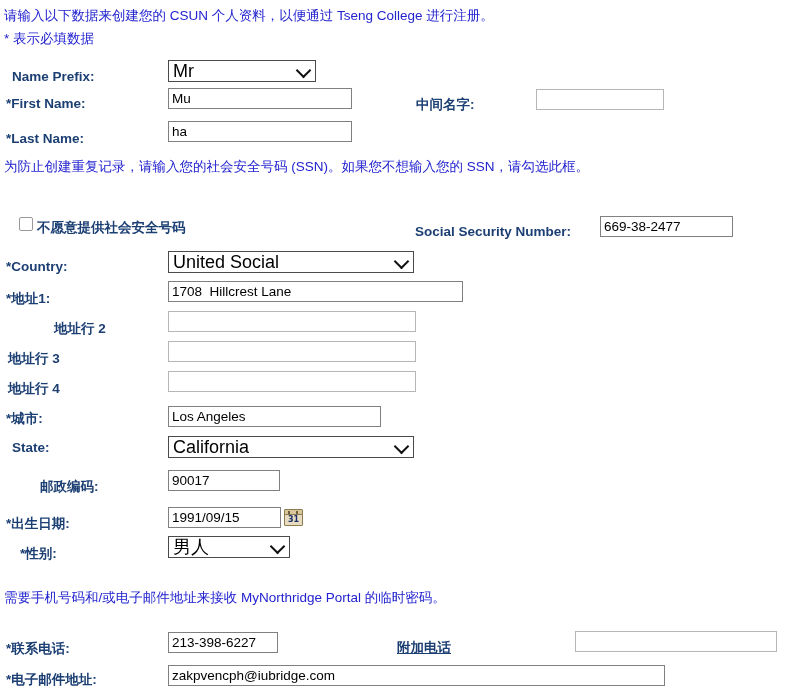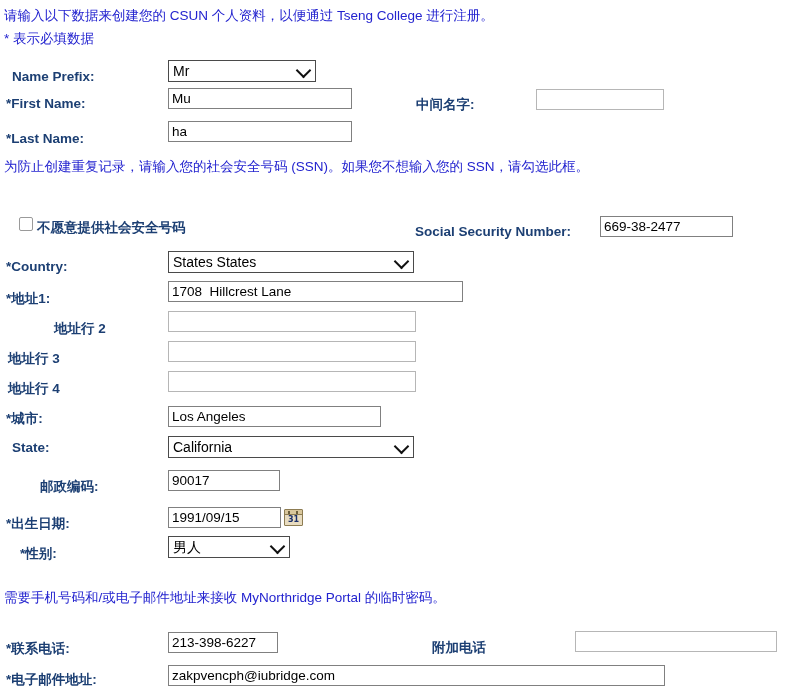--- a/index.html
+++ b/index.html
@@ -57,21 +57,21 @@
   .field.empty { border-color: #b6b6b6; }
 
   
   .select {
     position: absolute;
     box-sizing: border-box;
     height: 22px;
     background: #ffffff;
     border: 1px solid #4a4a4a;
     font-family: "Liberation Sans", "DejaVu Sans", sans-serif;
-    font-size: 14px;
+    font-size: 18px;
     color: #000000;
     padding: 0 22px 0 4px;
     line-height: 20px;
     white-space: nowrap;
     overflow: hidden;
   }
   .select .chev {
     position: absolute;
     right: 6px;
     top: 50%;
@@ -158,21 +158,21 @@
 <div class="instruction" id="ssn-note">为防止创建重复记录，请输入您的社会安全号码 (SSN)。如果您不想输入您的 SSN，请勾选此框。</div>
 
 <div class="checkbox" style="left:19px; top:217px;"></div>
 <div class="label" style="left:37px; top:219px;">不愿意提供社会安全号码</div>
 
 <div class="label" style="left:415px; top:224px;">Social Security Number:</div>
 <input class="field" style="left: 600px; top: 216px; width: 133px;" value="669-38-2477">
 
 <div class="label" style="left:6px; top:259px;">*Country:</div>
 <div class="select" style="left:168px; top:251px; width:246px;">
-  <span>States States</span>
+  <span>United Social</span>
   <span class="chev"></span>
 </div>
 
 <div class="label" style="left:6px; top:290px;">*地址1:</div>
 <input class="field" style="left: 168px; top: 281px; width: 295px;" value="1708  Hillcrest Lane">
 
 <div class="label" style="left:8px; top:320px;margin-left:46px;">地址行 2</div>
 <input class="field empty" style="left: 168px; top: 311px; width: 248px;" value="">
 
 <div class="label" style="left:8px; top:350px;">地址行 3</div>
@@ -206,17 +206,17 @@
 <div class="select" style="left:168px; top:536px; width:122px;">
   <span>男人</span>
   <span class="chev"></span>
 </div>
 
 <div class="instruction" id="portal-note">需要手机号码和/或电子邮件地址来接收 MyNorthridge Portal 的临时密码。</div>
 
 <div class="label" style="left:6px; top:640px;">*联系电话:</div>
 <input class="field" style="left: 168px; top: 632px; width: 110px;" value="213-398-6227">
 
-<div class="label" style="left:432px; top:639px;">附加电话</div>
+<div class="label" style="left:397px; top:639px;text-decoration:underline;">附加电话</div>
 <input class="field empty" style="left: 575px; top: 631px; width: 202px;" value="">
 
 <div class="label" style="left:6px; top:671px;">*电子邮件地址:</div>
 <input class="field" style="left: 168px; top: 665px; width: 497px;" value="zakpvencph@iubridge.com">
 
 </body></html>

